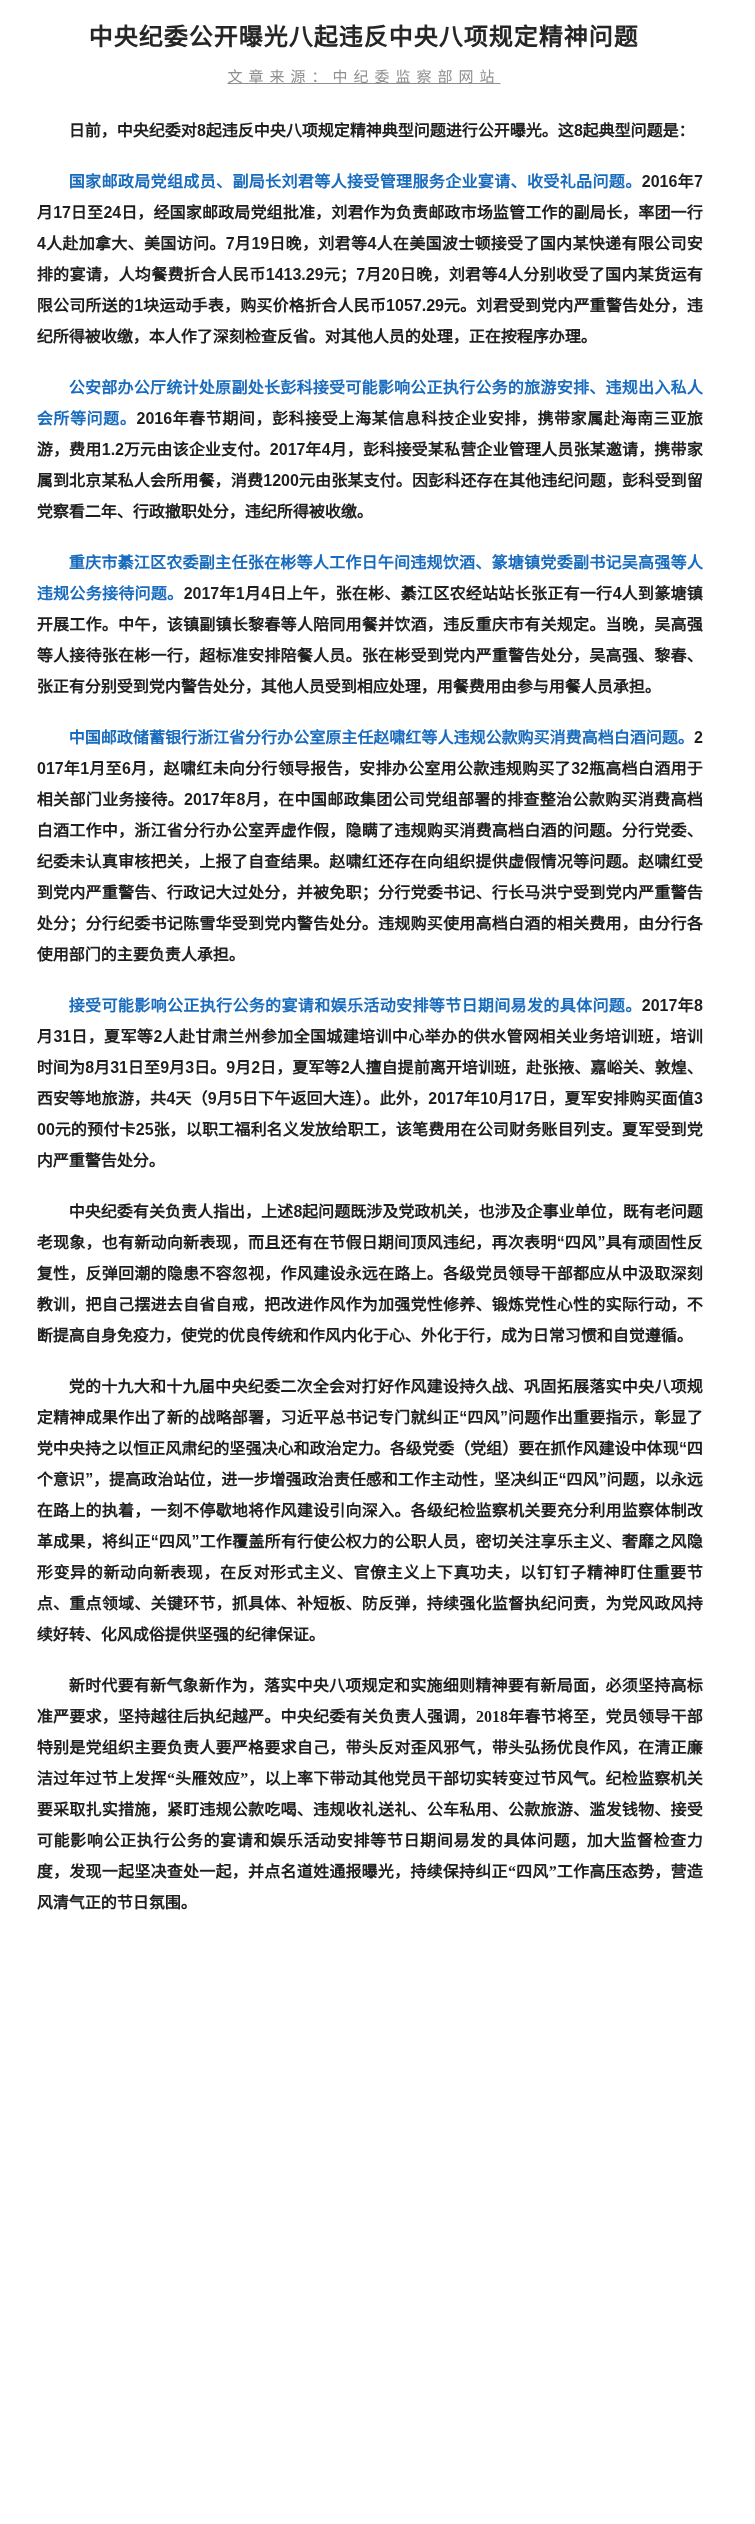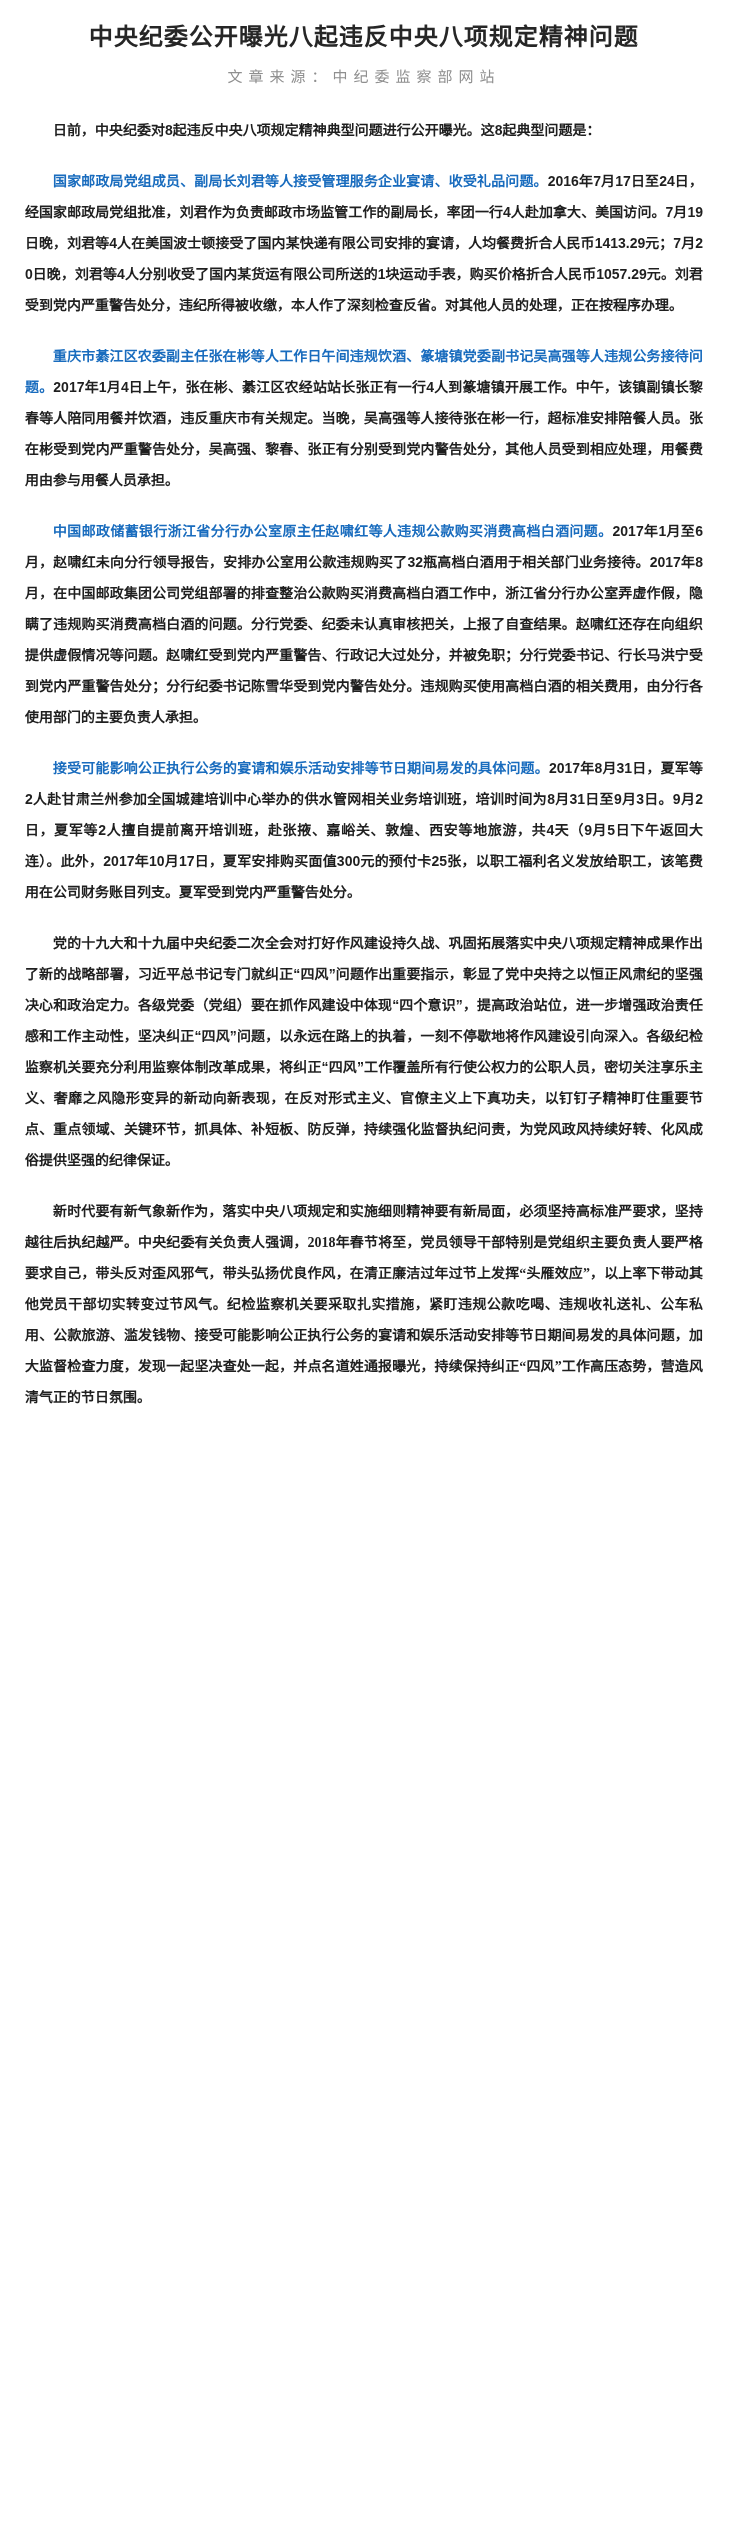--- a/index.html
+++ b/index.html
@@ -33,31 +33,32 @@
   }
   .article-source{
     margin-top:15px;
     text-align:center;
     font-size:15px;
     line-height:20px;
     font-weight:400;
     color:var(--source-color);
     font-family:"Liberation Serif","DejaVu Serif",serif;
     letter-spacing:6px;
+    text-decoration:underline;
   }
   .article-body{
     margin-top:28px;
   }
   .para{
-    font-size:14px;
+    font-size:16px;
     line-height:31px;
     font-weight:700;
     text-align:justify;
     text-indent:2em;
-    margin:0 0 20px 0;
+    margin:0 0 20px 12px;
     color:var(--text-color);
     word-break:break-all;
   }
   .para:last-child{margin-bottom:0;font-family:Liberation Serif, serif;}
   .case-headline{
     color:var(--accent-blue);
   }
 </style>
 </head>
 <body>
@@ -67,30 +68,32 @@
   <h1 class="article-title">中央纪委公开曝光八起违反中央八项规定精神问题</h1>
 
   <div class="article-source">文章来源：中纪委监察部网站</div>
 
   <div class="article-body">
 
     <p class="para">日前，中央纪委对8起违反中央八项规定精神典型问题进行公开曝光。这8起典型问题是：</p>
 
     <p class="para"><span class="case-headline">国家邮政局党组成员、副局长刘君等人接受管理服务企业宴请、收受礼品问题。</span><span>2016年7月17日至24日，经国家邮政局党组批准，刘君作为负责邮政市场监管工作的副局长，率团一行4人赴加拿大、美国访问。7月19日晚，刘君等4人在美国波士顿接受了国内某快递有限公司安排的宴请，人均餐费折合人民币1413.29元；7月20日晚，刘君等4人分别收受了国内某货运有限公司所送的1块运动手表，购买价格折合人民币1057.29元。刘君受到党内严重警告处分，违纪所得被收缴，本人作了深刻检查反省。对其他人员的处理，正在按程序办理。</span></p>
 
+    <p class="para"><span class="case-headline">公安部办公厅统计处原副处长彭科接受可能影响公正执行公务的旅游安排、违规出入私人会所等问题。</span><span>2016年春节期间，彭科接受上海某信息科技企业安排，携带家属赴海南三亚旅游，费用1.2万元由该企业支付。2017年4月，彭科接受某私营企业管理人员张某邀请，携带家属到北京某私人会所用餐，消费1200元由张某支付。因彭科还存在其他违纪问题，彭科受到留党察看二年、行政撤职处分，违纪所得被收缴。</span></p>
 
 
     <p class="para"><span class="case-headline">重庆市綦江区农委副主任张在彬等人工作日午间违规饮酒、篆塘镇党委副书记吴高强等人违规公务接待问题。</span><span>2017年1月4日上午，张在彬、綦江区农经站站长张正有一行4人到篆塘镇开展工作。中午，该镇副镇长黎春等人陪同用餐并饮酒，违反重庆市有关规定。当晚，吴高强等人接待张在彬一行，超标准安排陪餐人员。张在彬受到党内严重警告处分，吴高强、黎春、张正有分别受到党内警告处分，其他人员受到相应处理，用餐费用由参与用餐人员承担。</span></p>
 
 
 
     <p class="para"><span class="case-headline">中国邮政储蓄银行浙江省分行办公室原主任赵啸红等人违规公款购买消费高档白酒问题。</span><span>2017年1月至6月，赵啸红未向分行领导报告，安排办公室用公款违规购买了32瓶高档白酒用于相关部门业务接待。2017年8月，在中国邮政集团公司党组部署的排查整治公款购买消费高档白酒工作中，浙江省分行办公室弄虚作假，隐瞒了违规购买消费高档白酒的问题。分行党委、纪委未认真审核把关，上报了自查结果。赵啸红还存在向组织提供虚假情况等问题。赵啸红受到党内严重警告、行政记大过处分，并被免职；分行党委书记、行长马洪宁受到党内严重警告处分；分行纪委书记陈雪华受到党内警告处分。违规购买使用高档白酒的相关费用，由分行各使用部门的主要负责人承担。</span></p>
 
     <p class="para"><span class="case-headline">接受可能影响公正执行公务的宴请和娱乐活动安排等节日期间易发的具体问题。</span><span>2017年8月31日，夏军等2人赴甘肃兰州参加全国城建培训中心举办的供水管网相关业务培训班，培训时间为8月31日至9月3日。9月2日，夏军等2人擅自提前离开培训班，赴张掖、嘉峪关、敦煌、西安等地旅游，共4天（9月5日下午返回大连）。此外，2017年10月17日，夏军安排购买面值300元的预付卡25张，以职工福利名义发放给职工，该笔费用在公司财务账目列支。夏军受到党内严重警告处分。</span></p>
 
+    <p class="para">中央纪委有关负责人指出，上述8起问题既涉及党政机关，也涉及企事业单位，既有老问题老现象，也有新动向新表现，而且还有在节假日期间顶风违纪，再次表明“四风”具有顽固性反复性，反弹回潮的隐患不容忽视，作风建设永远在路上。各级党员领导干部都应从中汲取深刻教训，把自己摆进去自省自戒，把改进作风作为加强党性修养、锻炼党性心性的实际行动，不断提高自身免疫力，使党的优良传统和作风内化于心、外化于行，成为日常习惯和自觉遵循。</p>
 
     <p class="para">党的十九大和十九届中央纪委二次全会对打好作风建设持久战、巩固拓展落实中央八项规定精神成果作出了新的战略部署，习近平总书记专门就纠正“四风”问题作出重要指示，彰显了党中央持之以恒正风肃纪的坚强决心和政治定力。各级党委（党组）要在抓作风建设中体现“四个意识”，提高政治站位，进一步增强政治责任感和工作主动性，坚决纠正“四风”问题，以永远在路上的执着，一刻不停歇地将作风建设引向深入。各级纪检监察机关要充分利用监察体制改革成果，将纠正“四风”工作覆盖所有行使公权力的公职人员，密切关注享乐主义、奢靡之风隐形变异的新动向新表现，在反对形式主义、官僚主义上下真功夫，以钉钉子精神盯住重要节点、重点领域、关键环节，抓具体、补短板、防反弹，持续强化监督执纪问责，为党风政风持续好转、化风成俗提供坚强的纪律保证。</p>
 
     <p class="para">新时代要有新气象新作为，落实中央八项规定和实施细则精神要有新局面，必须坚持高标准严要求，坚持越往后执纪越严。中央纪委有关负责人强调，2018年春节将至，党员领导干部特别是党组织主要负责人要严格要求自己，带头反对歪风邪气，带头弘扬优良作风，在清正廉洁过年过节上发挥“头雁效应”，以上率下带动其他党员干部切实转变过节风气。纪检监察机关要采取扎实措施，紧盯违规公款吃喝、违规收礼送礼、公车私用、公款旅游、滥发钱物、接受可能影响公正执行公务的宴请和娱乐活动安排等节日期间易发的具体问题，加大监督检查力度，发现一起坚决查处一起，并点名道姓通报曝光，持续保持纠正“四风”工作高压态势，营造风清气正的节日氛围。</p>
 
   </div>
 
 </div>
 
 </body></html>

